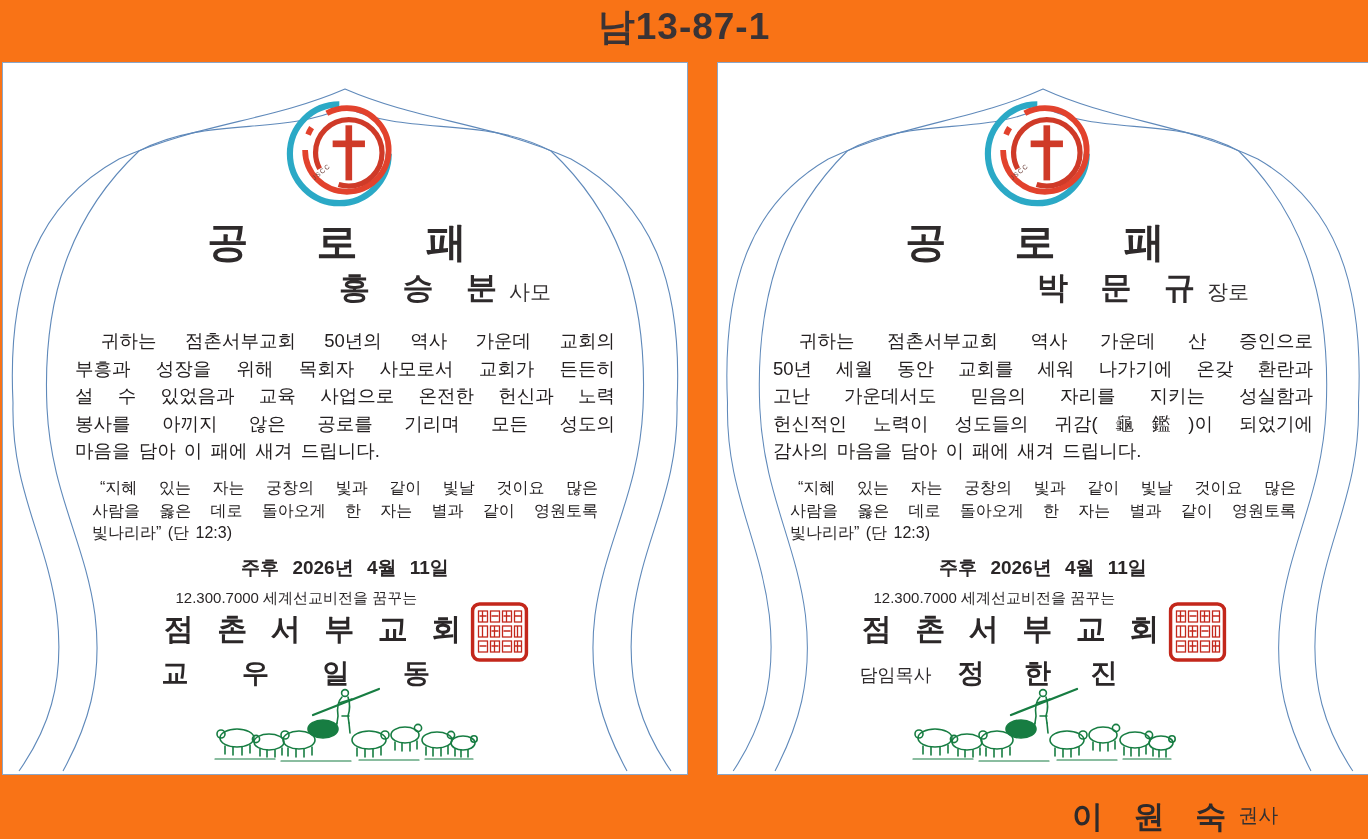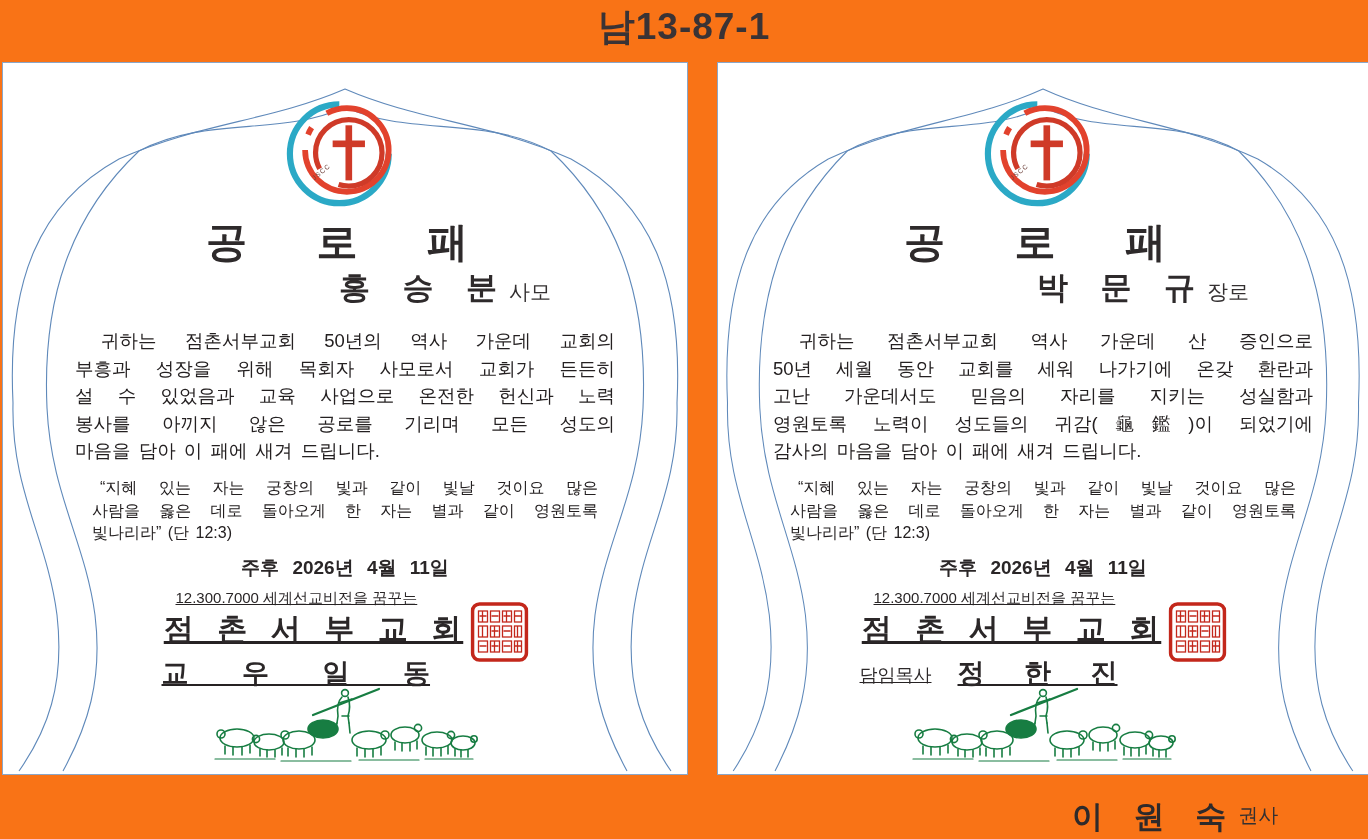--- a/index.html
+++ b/index.html
@@ -10,21 +10,21 @@
               font-size:37px;font-weight:700;color:#3a3335;letter-spacing:1px;}
 
   .panel{position:absolute;top:62px;height:711px;border:1px solid #8aa6c8;background:#fff;}
   .panel.left{left:2px;width:684px;}
   .panel.right{left:717px;width:650px;}
   .outline-svg{position:absolute;left:0;top:0;width:100%;height:100%;}
 
   .logo{position:absolute;top:30px;left:50%;transform:translateX(-50%);width:118px;height:114px;}
 
   .plaque-title{position:absolute;top:152px;left:0;width:100%;text-align:center;
-                font-family:Liberation Sans, sans-serif;font-weight:600;font-size:41px;
+                font-family:Liberation Serif, serif;font-weight:600;font-size:41px;
                 color:#2e2a2b;letter-spacing:16px;word-spacing:26px;}
 
   .name-row{position:absolute;top:204px;left:50%;transform:translateX(-50%);margin-left:100px;
             display:flex;align-items:flex-end;gap:10px;white-space:nowrap;}
   .recipient-name{font-size:31px;font-weight:600;color:#2e2a2b;word-spacing:20px;letter-spacing:2px;}
   .recipient-title{font-size:21px;color:#343031;padding-bottom:3px;}
 
   .body-text{position:absolute;top:264px;left:50%;transform:translateX(-50%);width:540px;}
   .body-text .bline{font-size:18.5px;line-height:27.5px;color:#242021;
                     text-align:justify;text-align-last:justify;word-spacing:3px;}
@@ -34,21 +34,21 @@
   .quote{position:absolute;top:414px;left:50%;transform:translateX(-50%);width:506px;}
   .quote .qline{font-size:16px;line-height:22.5px;color:#242021;
                 text-align:justify;text-align-last:justify;word-spacing:2px;}
   .quote .qline.first{text-indent:8px;}
   .quote .qline.last{text-align-last:left;}
 
   .date-line{position:absolute;top:492px;left:0;width:100%;text-align:center;
              font-size:19px;font-weight:600;color:#2a2627;word-spacing:8px;}
 
   .church-block{position:absolute;top:526px;left:50%;transform:translateX(-50%);
-                display:flex;align-items:flex-start;gap:5px;text-decoration:underline;}
+                display:flex;align-items:flex-start;gap:5px;}
   .church-text{display:flex;flex-direction:column;width:304px;}
   .vision-line{font-size:15px;color:#2a2627;padding-left:14px;margin-bottom:1px;}
   .church-name{font-family:"Liberation Serif", serif;font-size:30px;font-weight:600;
                color:#2b2728;text-align:center;word-spacing:12px;letter-spacing:2px;}
   .signer-row{display:flex;align-items:flex-end;justify-content:flex-start;margin-top:5px;}
   .signer-prefix{font-size:18px;color:#2d292a;padding-bottom:4px;margin-right:26px;}
   .signer-name{font-size:27px;font-weight:600;color:#2b2728;}
   .panel.left .signer-name{word-spacing:46px;}
   .panel.right .signer-name{word-spacing:32px;}
   .seal{width:58px;height:60px;margin-top:13px;}
@@ -202,21 +202,21 @@
 
     <div class="name-row">
       <span class="recipient-name">박 문 규</span>
       <span class="recipient-title">장로</span>
     </div>
 
     <div class="body-text">
       <div class="bline first">귀하는 점촌서부교회 역사 가운데 산 증인으로</div>
       <div class="bline">50년 세월 동안 교회를 세워 나가기에 온갖 환란과</div>
       <div class="bline">고난 가운데서도 믿음의 자리를 지키는 성실함과</div>
-      <div class="bline">영원토록 노력이 성도들의 귀감(龜鑑)이 되었기에</div>
+      <div class="bline">헌신적인 노력이 성도들의 귀감(龜鑑)이 되었기에</div>
       <div class="bline last">감사의 마음을 담아 이 패에 새겨 드립니다.</div>
     </div>
 
     <div class="quote">
       <div class="qline first">“지혜 있는 자는 궁창의 빛과 같이 빛날 것이요 많은</div>
       <div class="qline">사람을 옳은 데로 돌아오게 한 자는 별과 같이 영원토록</div>
       <div class="qline last">빛나리라” (단 12:3)</div>
     </div>
 
     <div class="date-line">주후 2026년  4월  11일</div>

